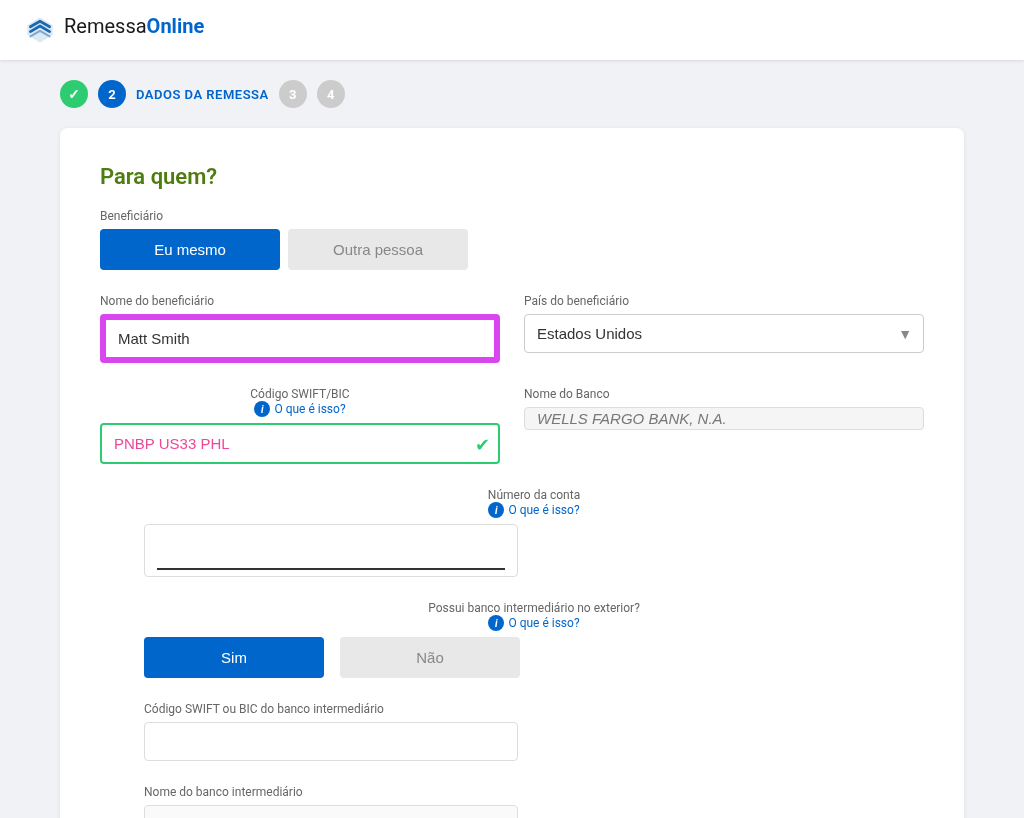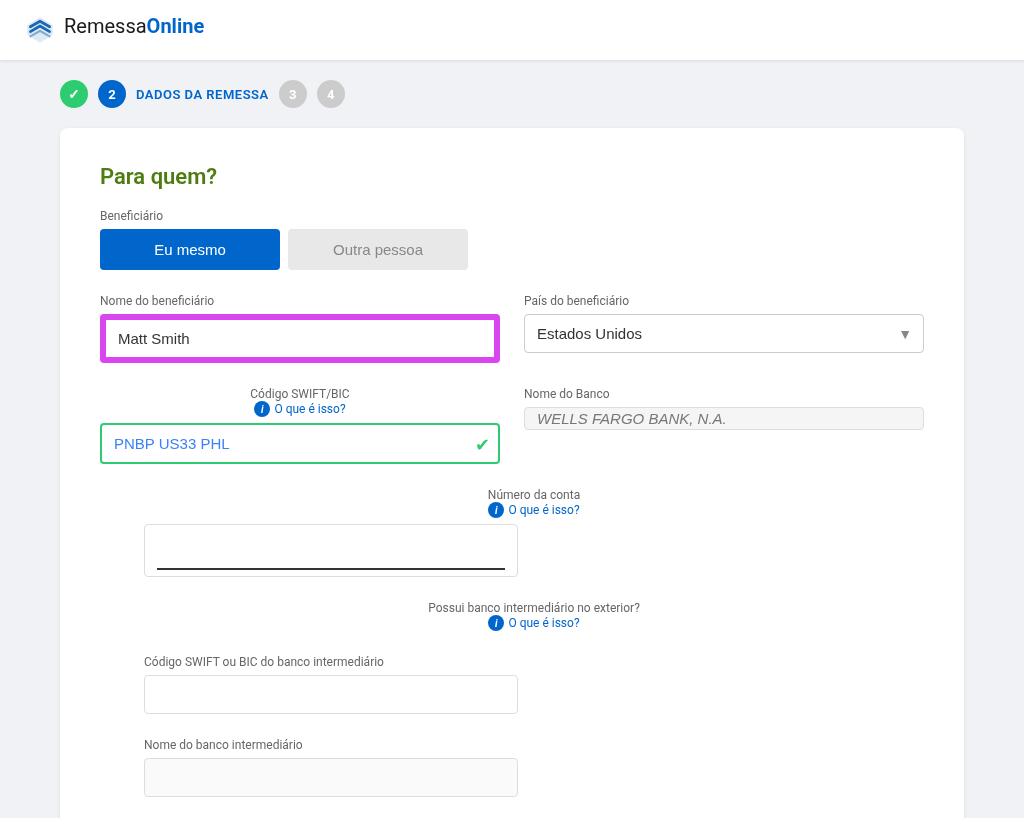--- a/index.html
+++ b/index.html
@@ -167,21 +167,21 @@
 
     .swift-wrapper {
       position: relative;
     }
     .swift-input {
       width: 100%;
       padding: 10px 36px 10px 12px;
       border: 2px solid #2ecc71;
       border-radius: 4px;
       font-size: 15px;
-      color: #3b82f6;
+      color: #ec4899;
       outline: none;
       background: #fff;
     }
     .swift-check {
       position: absolute;
       right: 10px;
       top: 50%;
       transform: translateY(-50%);
       color: #2ecc71;
       font-size: 18px;
@@ -378,20 +378,24 @@
   </div>
 
   <div class="row-1col">
     <div class="info-row">
       <span class="field-label" style="margin-bottom:0;">Possui banco intermediário no exterior?</span>
       <a href="#" class="info-link">
         <span class="info-icon">i</span>
         <span>O que é isso?</span>
       </a>
     </div>
+    <div class="sim-nao-group">
+      <button class="toggle-btn-active">Sim</button>
+      <button class="toggle-btn-inactive">Não</button>
+    </div>
   </div>
 
   <div class="row-1col">
     <span class="field-label">Código SWIFT ou BIC do banco intermediário</span>
     <div style="max-width: 48%;">
       <input class="intermediary-input" type="text" value="" style="">
     </div>
   </div>
 
   <div class="row-1col">

